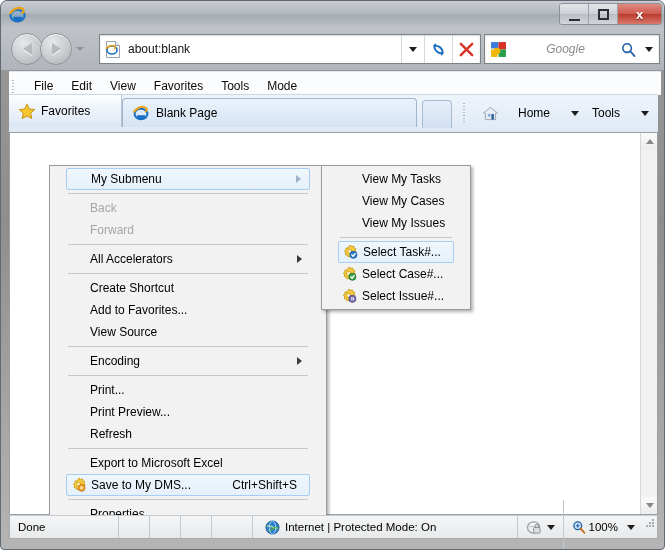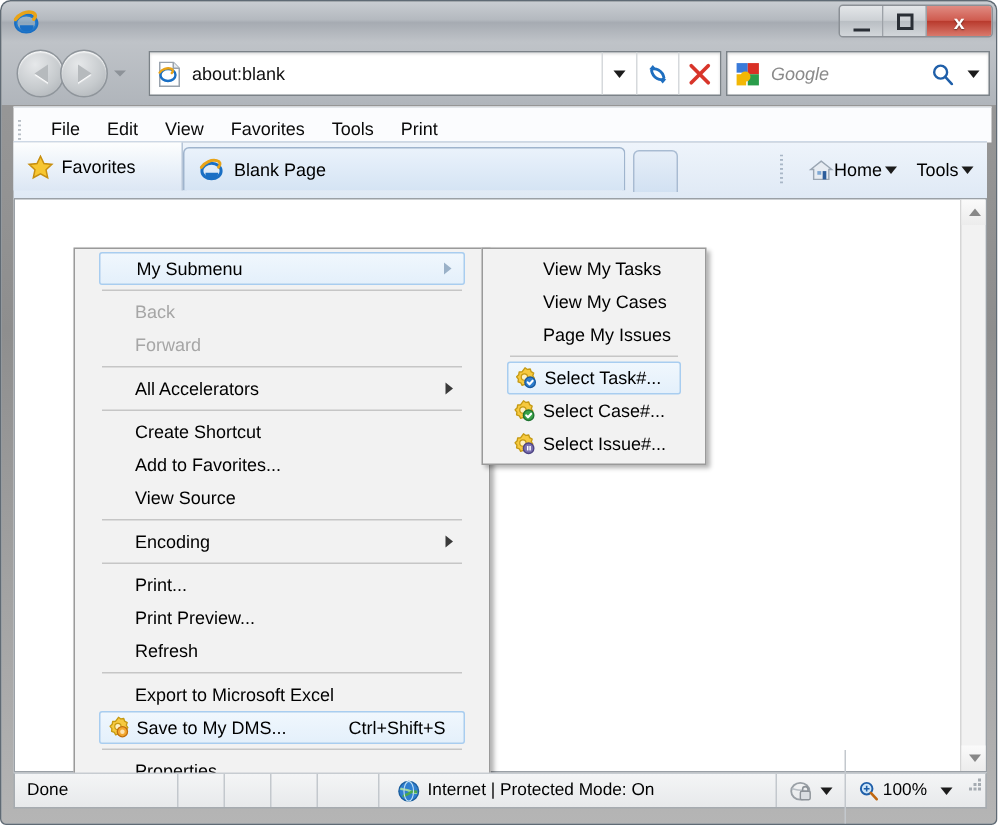--- a/index.html
+++ b/index.html
@@ -105,20 +105,21 @@
   .caret-dn { width: 0; height: 0; border-left: 4px solid transparent;
               border-right: 4px solid transparent; border-top: 5px solid #1c1c1c; }
   .addr-refresh, .addr-stop {
     width: 27px; height: 100%; display: flex; align-items: center; justify-content: center;
     border-left: 1px solid #d6d9dc;
   }
   .searchwrap {
     position: absolute; left: 483px; top: 6px; width: 174px; height: 28px;
     background: #fff; border: 1px solid #7b8288; display: flex; align-items: center;
     box-shadow: inset 0 1px 2px rgba(0,0,0,.15);
+    text-align: center;
   }
   .g-logo { margin-left: 5px; width: 17px; height: 17px; flex: none; }
   .search-ph { margin-left: 7px; font-size: 12px; color: #8a8a8a; font-style: italic; flex: 1; }
   .mag { width: 22px; display: flex; align-items: center; justify-content: center; }
   .search-drop { width: 20px; display: flex; align-items: center; justify-content: center; }
 
   
   .menubar {
     position: absolute; left: 8px; top: 70px; width: 652px; height: 23px;
     background: #fbfcfe;
@@ -167,21 +168,21 @@
   .cmdbar {
     position: absolute; right: 4px; top: 4px; height: 28px;
     display: flex; align-items: center; gap: 3px;
   }
   .cmd-grip {
     width: 6px; height: 20px; margin-right: 6px;
     background-image: repeating-linear-gradient(180deg,#a9b7c7 0 1px, transparent 1px 3px);
     background-size: 2px 3px; background-repeat: repeat-y; background-position: 1px 0;
   }
   .cmd {
-    display: flex; align-items: center; gap: 0; padding: 3px 5px; font-size: 12px;
+    display: flex; align-items: center; gap: 19px; padding: 3px 5px; font-size: 12px;
     cursor: default;
   }
   .house { width: 17px; height: 15px; flex: none; }
   .cmd-caret { width: 0; height: 0; border-left: 4px solid transparent;
                border-right: 4px solid transparent; border-top: 5px solid #1c1c1c; margin-left: 2px;}
 
   
   .content {
     position: absolute; left: 8px; top: 131px; width: 649px; height: 383px;
     background: #fff; border: 1px solid #9aa0a6; box-sizing: border-box;
@@ -365,21 +366,21 @@
     </div>
   </div>
 
   <div class="menubar">
     <span class="grip"></span>
     <span class="menu-item">File</span>
     <span class="menu-item">Edit</span>
     <span class="menu-item">View</span>
     <span class="menu-item">Favorites</span>
     <span class="menu-item">Tools</span>
-    <span class="menu-item">Print</span>
+    <span class="menu-item">Mode</span>
   </div>
 
   <div class="tabrow">
     <div class="favbtn">
       <span class="star">
         <svg viewBox="0 0 18 17" width="18" height="17">
           <path d="M9 1.2 11.3 6 16.6 6.6 12.7 10.2 13.8 15.5 9 12.9 4.2 15.5 5.3 10.2 1.4 6.6 6.7 6Z" fill="#f7c631" stroke="#c78f10" stroke-width="1"></path>
         </svg>
       </span>
       <span>Favorites</span>
@@ -536,21 +537,21 @@
       <span class="mlabel">View My Tasks</span>
     </div>
 
     <div class="mi">
       <span class="icocol"></span>
       <span class="mlabel">View My Cases</span>
     </div>
 
     <div class="mi">
       <span class="icocol"></span>
-      <span class="mlabel">Page My Issues</span>
+      <span class="mlabel">View My Issues</span>
     </div>
 
     <div class="sep"></div>
 
     <div class="mi sel">
       <span class="icocol">
         <span class="dms-ico">
           <svg viewBox="0 0 16 16" width="16" height="16">
             <path d="M7 1.2l1.6 1.1 1.9-.3.6 1.8 1.7.9-.6 1.8 1 1.6-1.4 1.3-.1 1.9-1.9.3-1.2 1.5-1.7-.8-1.8.6-.9-1.7-1.8-.6.2-1.9-1.2-1.5 1.4-1.3.3-1.9 1.9-.1z" fill="#f6c93f" stroke="#c59a13" stroke-width="0.9" stroke-linejoin="round"></path>
             <circle cx="6.6" cy="7.4" r="2.1" fill="#fdf0c2" stroke="#c59a13" stroke-width="0.8"></circle>

